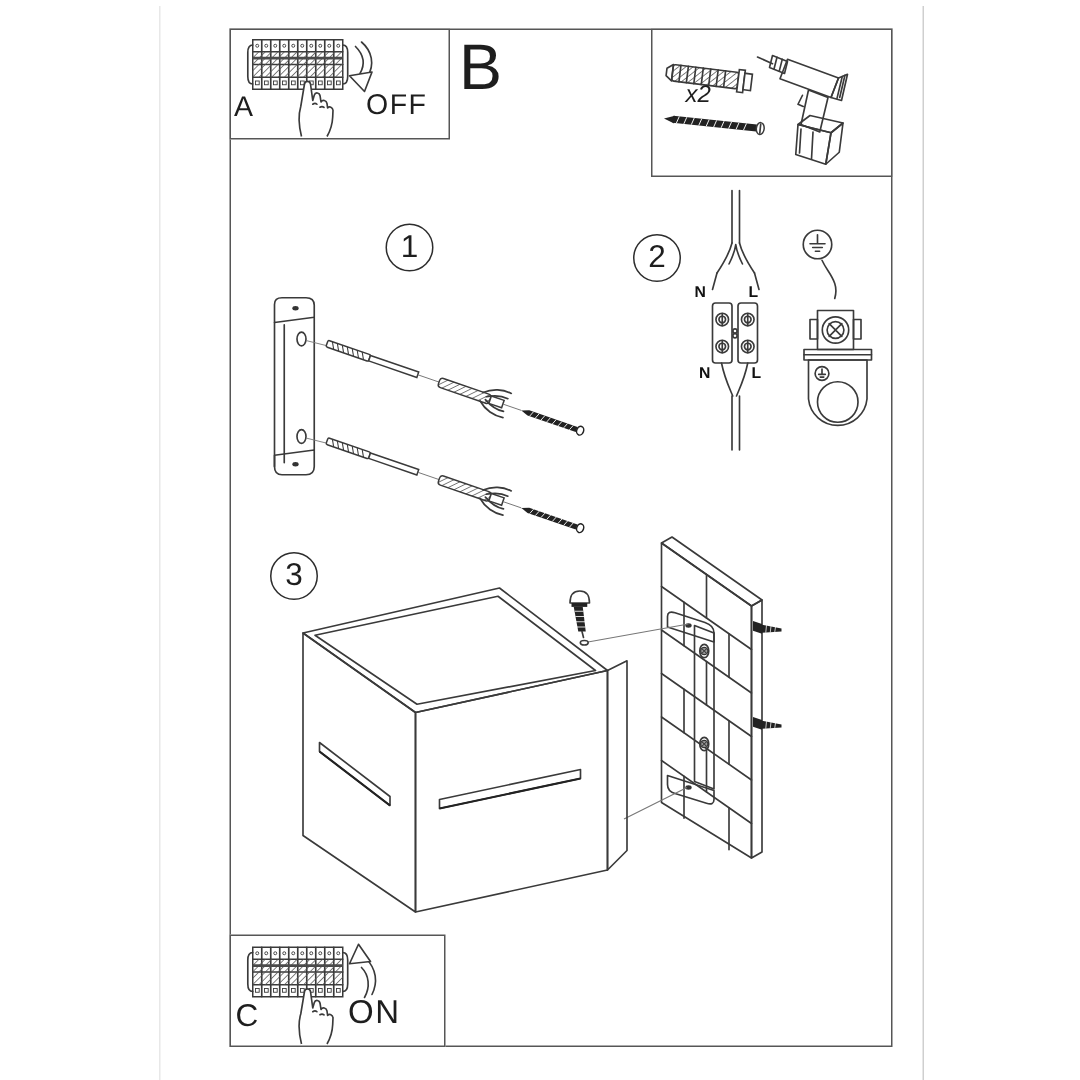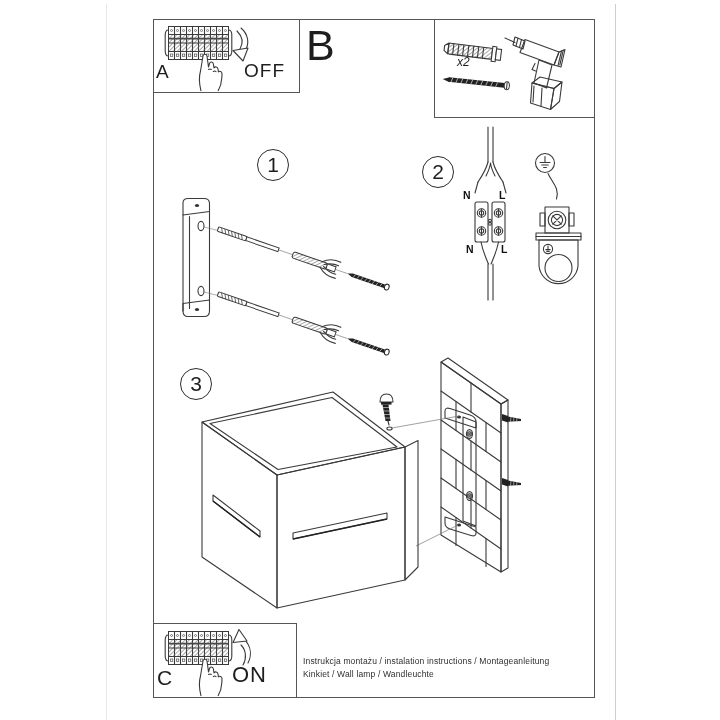--- a/index.html
+++ b/index.html
@@ -7,21 +7,21 @@
          font-family:"Liberation Sans",sans-serif;color:#222;}
   .abs{position:absolute;}
   .page-sheet{left:106px;top:4px;width:508px;height:716px;
 from    border-top:1px solid #c6c6c6;border-right:1px solid #cfcfcf;border-left:1px solid #e8e8e8;}
   .frame{border:1px solid #565656;background:transparent;}
   .box{border:1px solid #565656;background:#fff;}
   .txt{position:absolute;color:#1e1e1e;white-space:nowrap;}
   .lbl-a{left:156px;top:61px;font-size:19px;}
   .lbl-off{left:244px;top:60px;font-size:19px;letter-spacing:1px;}
   .lbl-b{left:306px;top:21px;font-size:43px;}
-  .lbl-x2{left:457px;top:55px;font-size:12px;font-style:italic;}
+  .lbl-x2{left:457px;top:55px;font-size:16px;font-style:italic;}
   .lbl-c{left:157px;top:666px;font-size:21px;}
   .lbl-on{left:232px;top:662px;font-size:22px;letter-spacing:1px;text-align:right;}
   .wirelbl{font-size:10.5px;font-weight:600;color:#111;}
   .stepnum{position:absolute;width:30px;height:30px;border:1.4px solid #2d2d2d;border-radius:50%;
            display:flex;align-items:center;justify-content:center;font-size:21px;color:#1e1e1e;background:#fff;}
   .footer{left:303px;top:655px;font-size:8.5px;line-height:12.5px;color:#2e2e2e;letter-spacing:.15px;}
   svg{position:absolute;overflow:visible;}
   .ln{stroke:#3a3a3a;fill:none;stroke-width:1.1;stroke-linecap:round;stroke-linejoin:round;}
 </style>
 </head>
@@ -372,18 +372,14 @@
       <g>
         <path class="ln" d="M93,38 C97,30 96,21 89,14"></path>
         <path class="ln" d="M88,40 C92,33 91,25 86,20"></path>
         <path d="M92,16 L84,4.5 L78,17.5 Z" fill="#ffffff" stroke="#3a3a3a" stroke-width="1.1" stroke-linejoin="round"></path>
       </g>
     </svg>
   </div>
   <span class="txt lbl-c">C</span>
   <span class="txt lbl-on">ON</span>
 
-  <div class="txt footer">
-    <div>Instrukcja montażu / instalation instructions / Montageanleitung</div>
-    <div>Kinkiet / Wall lamp / Wandleuchte</div>
-  </div>
 
 </div>
 
 </body></html>

